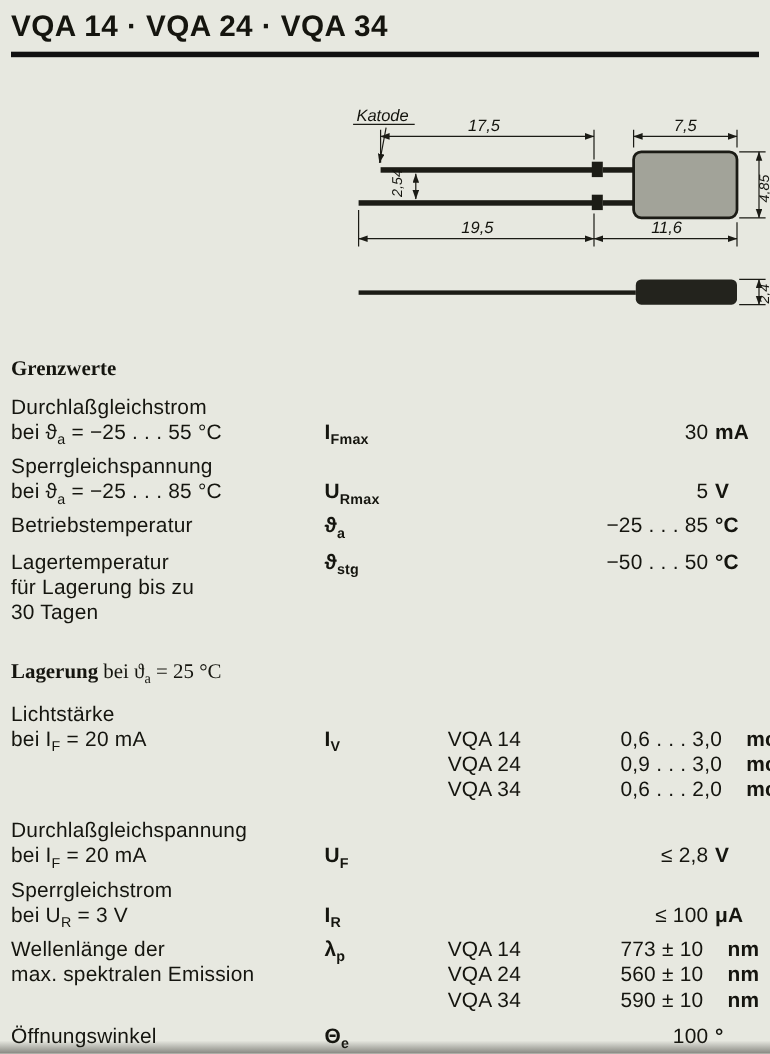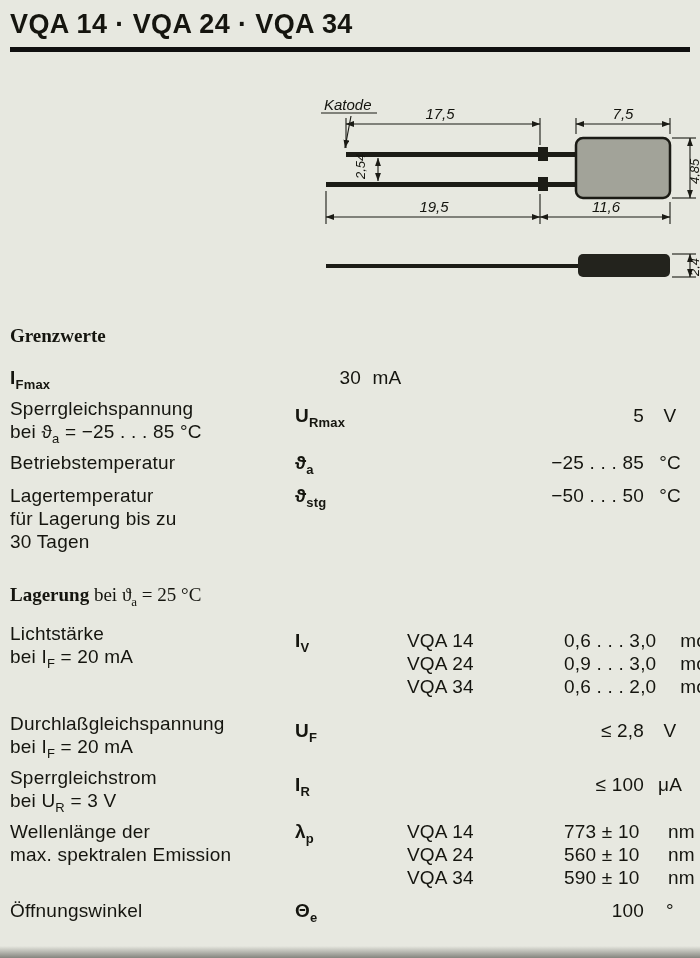--- a/index.html
+++ b/index.html
@@ -24,25 +24,25 @@
   .body-side  { fill: #23231d; }
   h2 { font-size: 19px; line-height: 23px; margin: 0; font-weight: bold; font-family: Liberation Serif, serif; }
   .g-head { margin: 28px 0 12px; }
   .k-head { margin: 30px 0 16px; font-weight: normal; }
   .k-head .b { font-weight: bold; }
   .row { display: grid; grid-template-columns: 285px 112px 283px; font-size: 19px; line-height: 23px; margin-bottom: 8px; letter-spacing: 0.2px; }
   .row.tall  { margin-bottom: 14px; }
   .row.gap10 { margin-bottom: 10px; }
   .row.last  { margin-bottom: 0; }
   .sym { font-weight: bold; }
-  .off1 { margin-top: 7px; }
+  .off1 { margin-top: 23px; }
   sub { font-size: 13px; line-height: 0; }
   .value { display: grid; grid-template-columns: 1fr 40px; column-gap: 6px; align-self: start; }
   .vnum { text-align: right; white-space: nowrap; }
-  .vunit { text-align: center; white-space: nowrap; }
+  .vunit { text-align: left; white-space: nowrap; font-weight: bold; }
   .vrow { display: grid; grid-template-columns: 135px 1fr 40px; column-gap: 22px; }
   .edge-bottom { position: absolute; left: 0; bottom: 0; width: 100%; height: 12px;
     background: linear-gradient(to bottom, rgba(35,35,30,0), rgba(35,35,30,0.5)); }
 </style>
 </head>
 <body>
 
 <div class="sheet">
 
   <h1>VQA 14 · VQA 24 · VQA 34</h1>
@@ -107,20 +107,24 @@
         <line x1="680" y1="170" x2="680" y2="193" class="dln" marker-start="url(#arr)" marker-end="url(#arr)"></line>
         <text transform="translate(689,192) rotate(-90)" class="dimv">2,4</text>
       </g>
     </svg>
   </div>
 
   <section>
     <h2 class="g-head">Grenzwerte</h2>
 
     <div class="row">
+      <div class="param">
+        <div>Durchlaßgleichstrom</div>
+        <div><span>bei ϑ</span><sub>a</sub><span> = −25 . . . 55 °C</span></div>
+      </div>
       <div class="sym off1"><span>I</span><sub>Fmax</sub></div>
       <div class="value off1">
           <span class="vnum">30</span>
           <span class="vunit">mA</span>
         </div>
     </div>
 
     <div class="row">
       <div class="param">
         <div>Sperrgleichspannung</div>

